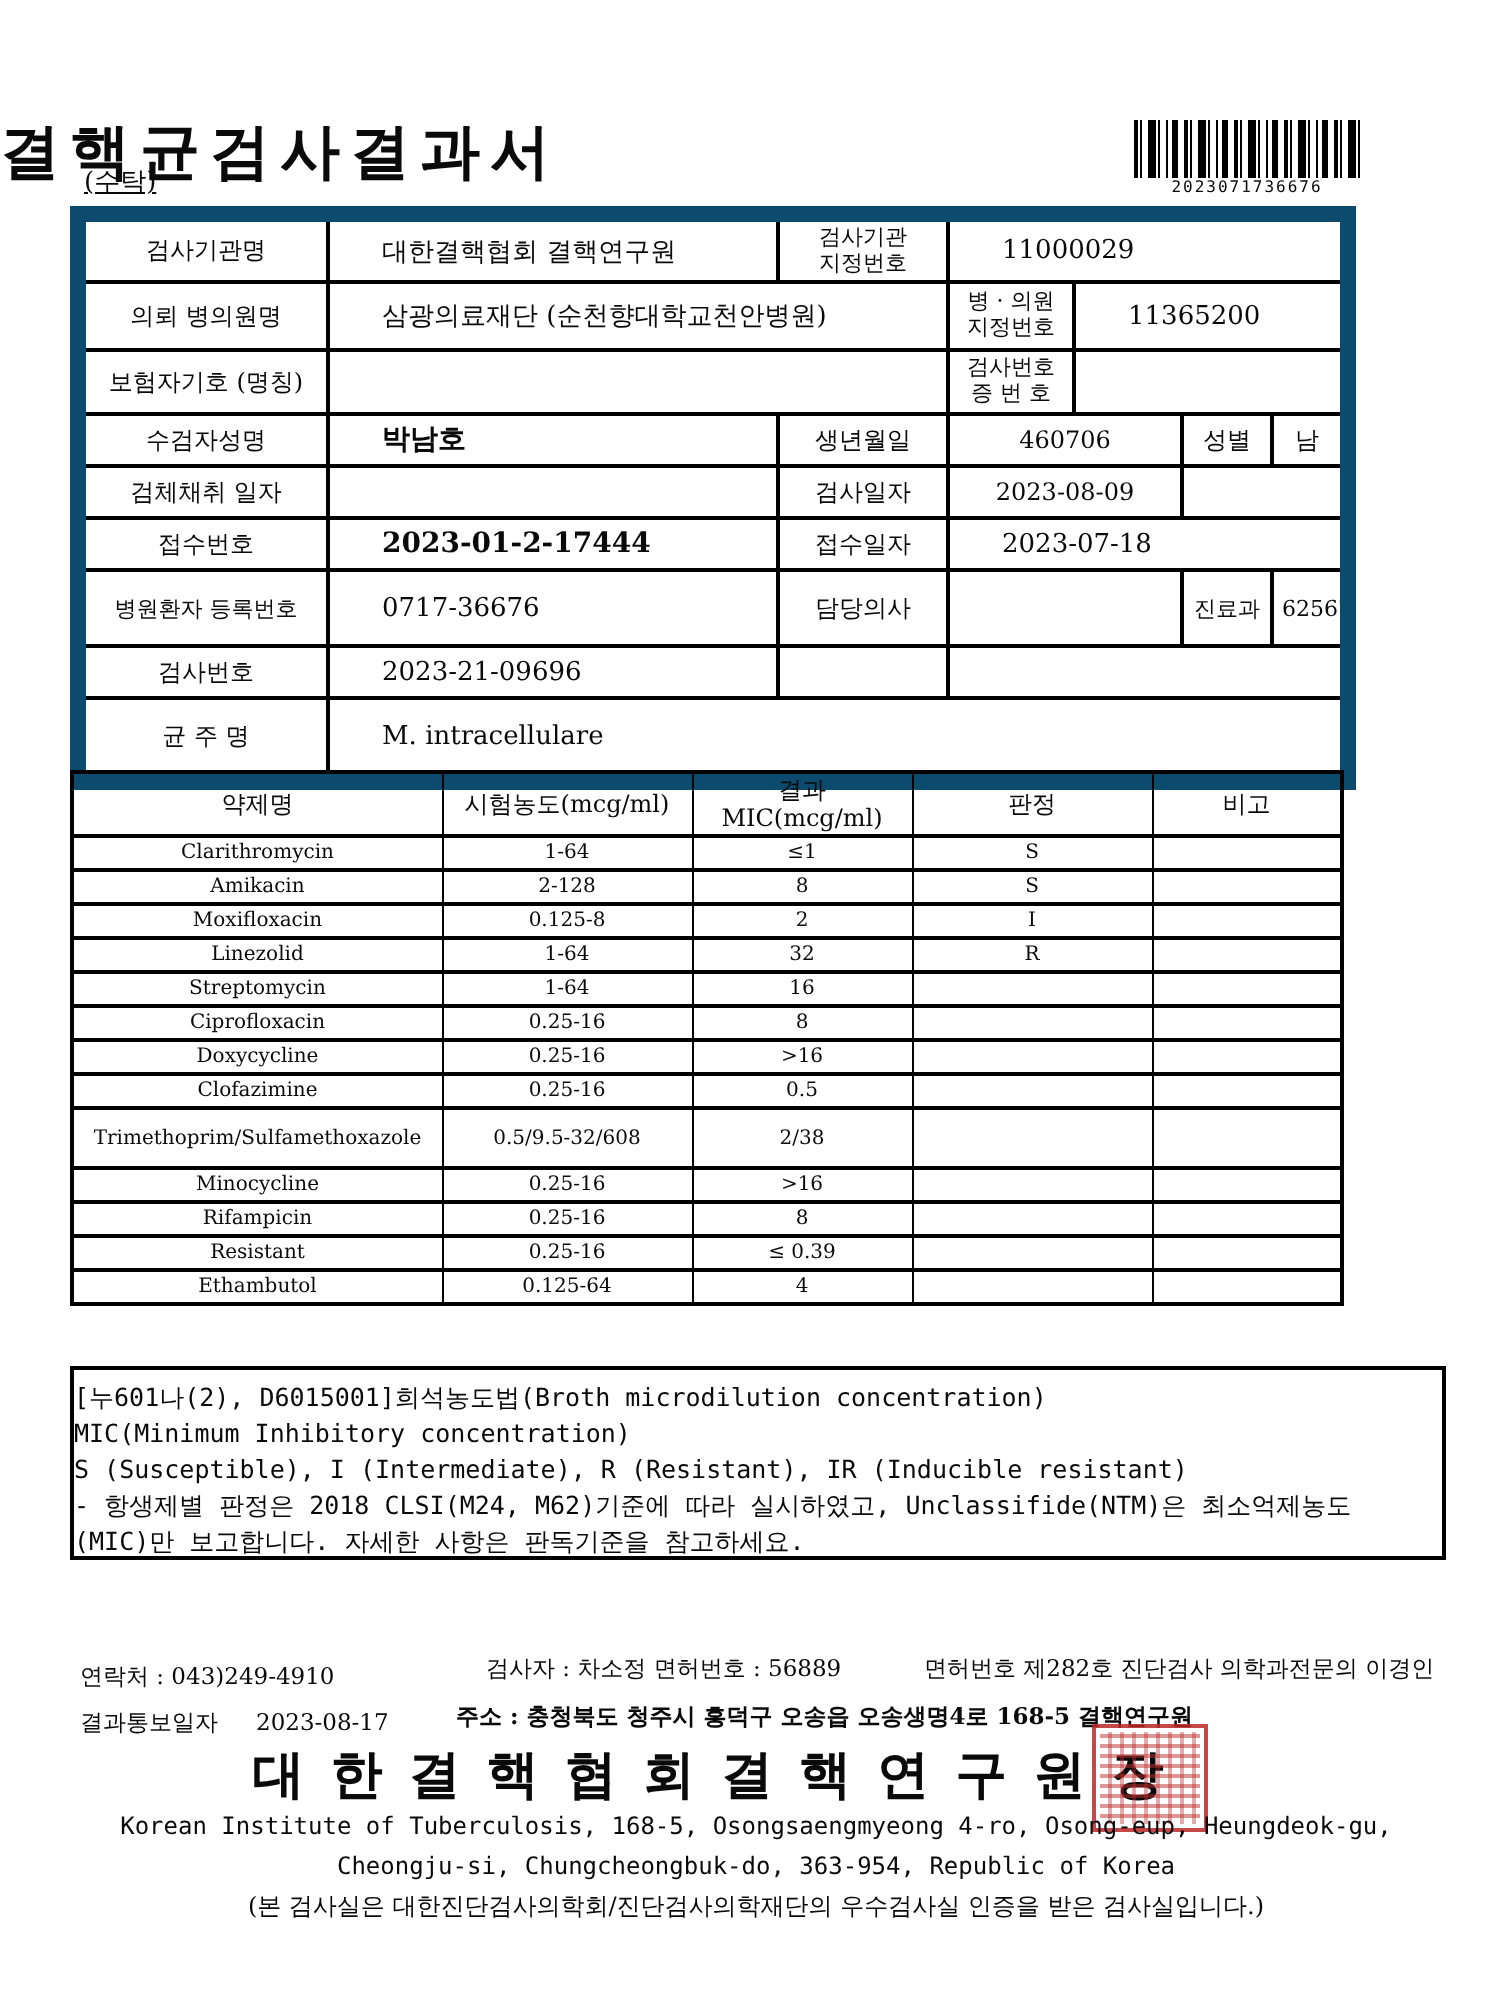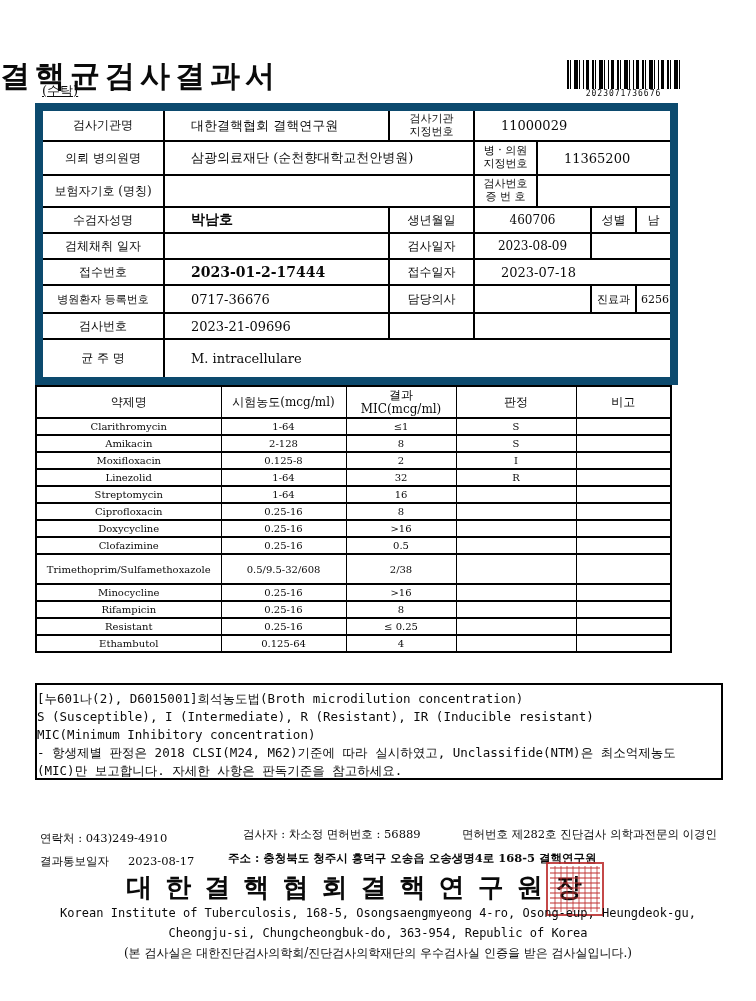--- a/index.html
+++ b/index.html
@@ -116,21 +116,21 @@
       <td>검사일자</td>
       <td colspan="2">2023-08-09</td>
       <td colspan="2"></td>
     </tr>
     <tr style="height:26px">
       <td>접수번호</td>
       <td class="val bold">2023-01-2-17444</td>
       <td>접수일자</td>
       <td colspan="4" class="val">2023-07-18</td>
     </tr>
-    <tr style="height:28px">
+    <tr style="height:38px">
       <td style="font-size:11px">병원환자 등록번호</td>
       <td class="val">0717-36676</td>
       <td>담당의사</td>
       <td colspan="2"></td>
       <td style="font-size:11px">진료과</td>
       <td style="font-size:11px">625672</td>
     </tr>
     <tr style="height:26px">
       <td>검사번호</td>
       <td class="val">2023-21-09696</td>
@@ -234,38 +234,38 @@
     <tr style="height:17px">
       <td>Rifampicin</td>
       <td>0.25-16</td>
       <td>8</td>
       <td></td>
       <td></td>
     </tr>
     <tr style="height:17px">
       <td>Resistant</td>
       <td>0.25-16</td>
-      <td>≤ 0.25</td>
+      <td>≤ 0.39</td>
       <td></td>
       <td></td>
     </tr>
     <tr style="height:17px">
       <td>Ethambutol</td>
       <td>0.125-64</td>
       <td>4</td>
       <td></td>
       <td></td>
     </tr>
   </tbody>
     </table>
 
   <div class="abs note-box">
     <div>[누601나(2), D6015001]희석농도법(Broth microdilution concentration)</div>
+    <div>MIC(Minimum Inhibitory concentration)</div>
     <div>S (Susceptible), I (Intermediate), R (Resistant), IR (Inducible resistant)</div>
-    <div>MIC(Minimum Inhibitory concentration)</div>
     <div>- 항생제별 판정은 2018 CLSI(M24, M62)기준에 따라 실시하였고, Unclassifide(NTM)은 최소억제농도</div>
     <div>(MIC)만 보고합니다. 자세한 사항은 판독기준을 참고하세요.</div>
   </div>
 
   <div class="abs small-line" style="left:40px; top:831px;">연락처 : 043)249-4910</div>
   <div class="abs small-line" style="left:243px; top:827px;">검사자 : 차소정  면허번호 : 56889</div>
   <div class="abs small-line" style="left:462px; top:827px;">면허번호 제282호 진단검사 의학과전문의 이경인</div>
 
   <div class="abs small-line" style="left:40px; top:854px;">결과통보일자</div>
   <div class="abs small-line" style="left:128px; top:854px;">2023-08-17</div>

